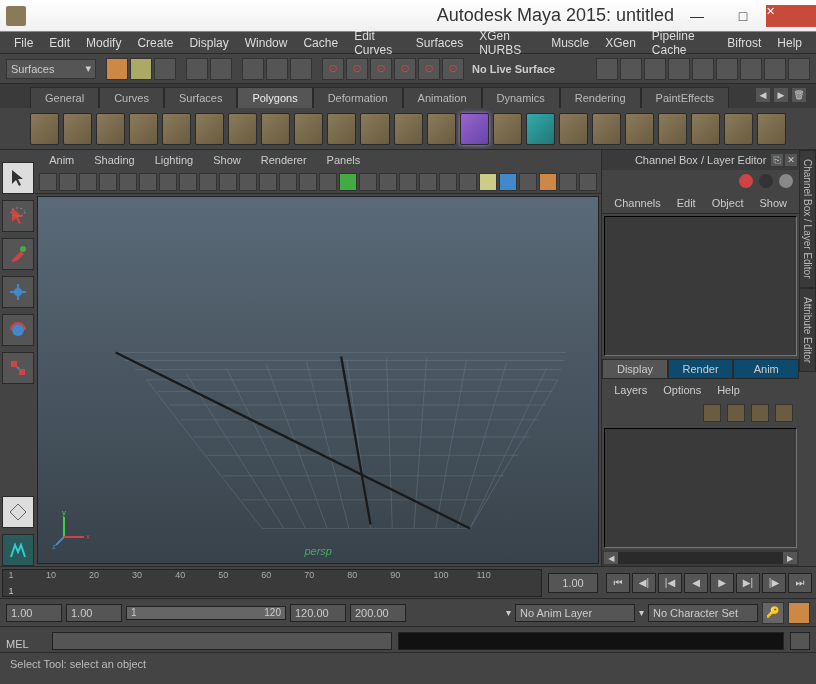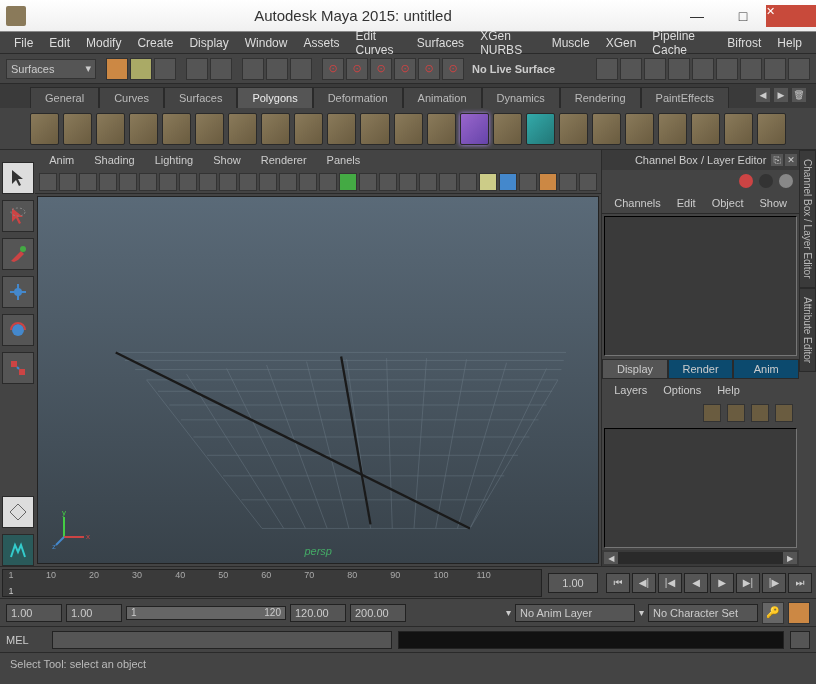--- a/index.html
+++ b/index.html
@@ -1,21 +1,21 @@
 <!DOCTYPE html>
 <html><head>
 <meta charset="utf-8">
 <style>
 * { margin: 0; padding: 0; box-sizing: border-box; font-family: Arial, sans-serif; }
 body { width: 816px; height: 684px; background: #444; overflow: hidden; font-size: 11px; color: #ccc; }
 
 
 .titlebar { height: 32px; background: linear-gradient(#fff,#f0f0f0); display: flex; align-items: center; border-bottom: 1px solid #888; }
 .titlebar .icon { width: 20px; height: 20px; margin: 0 6px; background: #8a7a5a; border-radius: 2px; }
-.titlebar .title { flex: 1; text-align: center; font-size: 15px; color: #333; font-weight: 400; }
+.titlebar .title { flex: 1; text-align: right; font-size: 18px; color: #333; font-weight: 400; }
 .win-btn { width: 46px; height: 22px; display: flex; align-items: center; justify-content: center; font-size: 14px; color: #333; }
 .win-close { background: #c84a3b; color: #fff; width: 50px; height: 22px; }
 
 
 .menubar { height: 22px; background: #444; display: flex; align-items: center; padding: 0 6px; border-bottom: 1px solid #2a2a2a; }
 .menubar span { padding: 0 8px; color: #ddd; font-size: 12px; cursor: default; }
 
 
 .toolbar1 { height: 30px; background: #444; display: flex; align-items: center; padding: 2px 6px; border-bottom: 1px solid #2a2a2a; gap: 2px; }
 .combo { width: 90px; height: 20px; background: #555; border: 1px solid #333; color: #ccc; font-size: 11px; padding: 0 4px; display: flex; align-items: center; justify-content: space-between; }
@@ -93,21 +93,21 @@
 .tl-btn { width: 24px; height: 20px; background: #555; border: 1px solid #222; display:flex;align-items:center;justify-content:center;font-size:10px; }
 
 
 .rangebar { height: 28px; background: #444; display: flex; align-items: center; padding: 2px 6px; gap: 4px; border-top: 1px solid #2a2a2a; }
 .rb-field { width: 56px; height: 18px; background: #555; border: 1px solid #222; font-size: 11px; display:flex;align-items:center;padding:0 4px; }
 .rb-slider { flex: 0 0 160px; height: 14px; background: #3a3a3a; border: 1px solid #222; position: relative; }
 .rb-slider .hnd { position: absolute; left: 0; width: 100%; height: 100%; background: #666; }
 .rb-combo { flex: 0 0 120px; height: 18px; background: #555; border: 1px solid #222; font-size: 11px; display:flex;align-items:center;padding:0 4px;justify-content:space-between; }
 
 
-.cmdline { height: 26px; background: #444; display: flex; align-items: center; padding: 2px 6px; gap: 6px; border-top: 1px solid #2a2a2a; }
+.cmdline { height: 26px; background: #444; display: flex; align-items: flex-end; padding: 2px 6px; gap: 6px; border-top: 1px solid #2a2a2a; }
 .cmd-label { width: 40px; font-size: 11px; color: #ccc; }
 .cmd-input { flex: 0 0 340px; height: 18px; background: #555; border: 1px solid #222; }
 .cmd-output { flex: 1; height: 18px; background: #111; border: 1px solid #222; }
 .cmd-btn { width: 20px; height: 18px; background: #555; border: 1px solid #222; }
 
 
 .helpline { height: 22px; background: #444; display: flex; align-items: center; padding: 0 10px; border-top: 1px solid #2a2a2a; font-size: 11px; color: #bbb; }
 </style>
 </head>
 <body>
@@ -120,21 +120,21 @@
   <div class="win-close">✕</div>
 </div>
 
 <div class="menubar">
   <span>File</span>
   <span>Edit</span>
   <span>Modify</span>
   <span>Create</span>
   <span>Display</span>
   <span>Window</span>
-  <span>Assets</span>
+  <span>Cache</span>
   <span>Edit Curves</span>
   <span>Surfaces</span>
   <span>XGen NURBS</span>
   <span>Muscle</span>
   <span>XGen</span>
   <span>Pipeline Cache</span>
   <span>Bifrost</span>
   <span>Help</span>
 </div>
 

